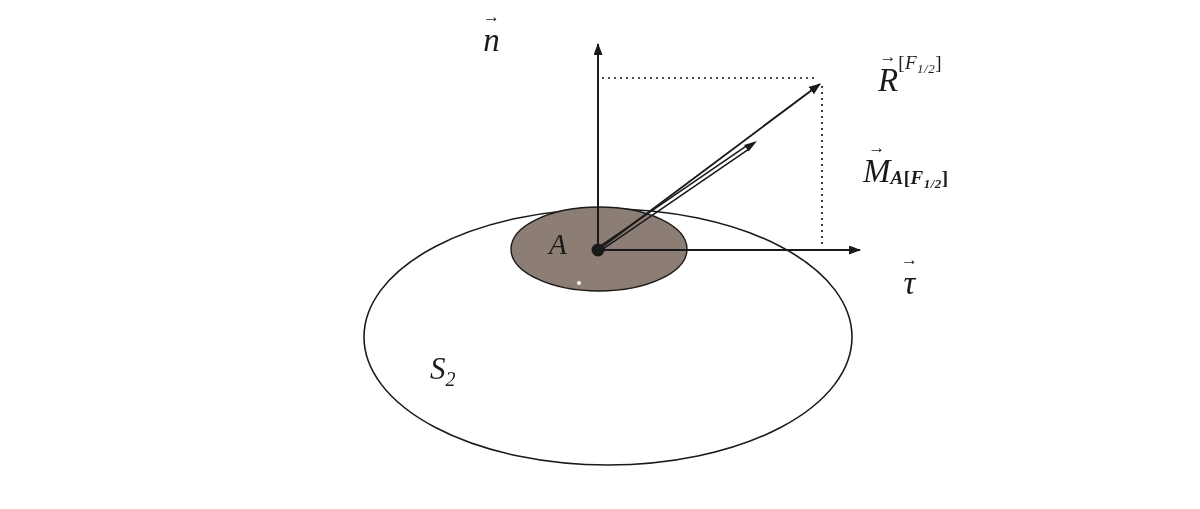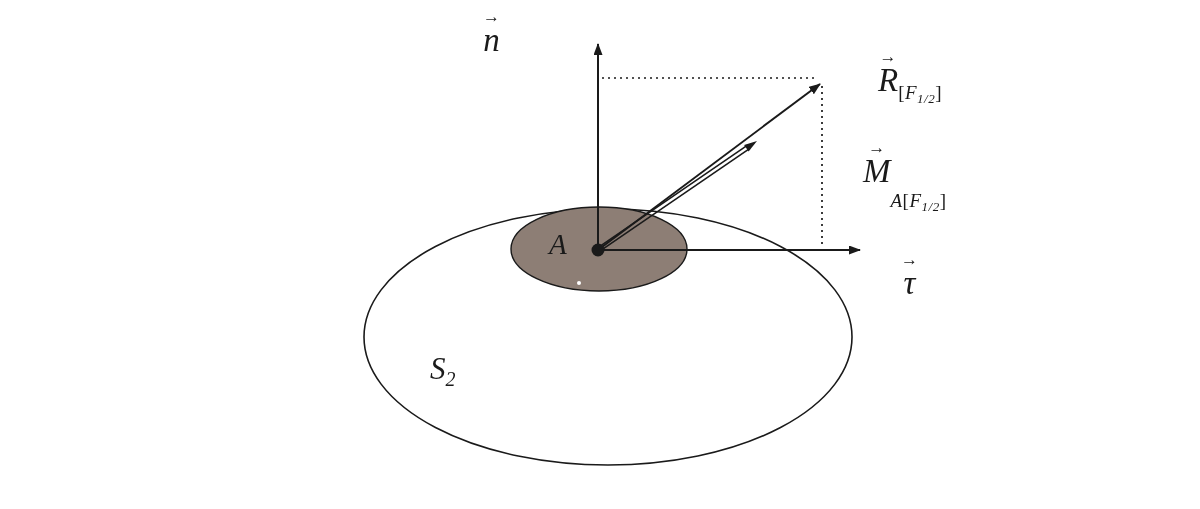--- a/index.html
+++ b/index.html
@@ -44,22 +44,22 @@
     font-size: 33px;
     font-style: italic;
     line-height: 32px;
   }
   .sub {
     font-size: 19px;
     font-style: italic;
     letter-spacing: 0.5px;
     white-space: nowrap;
   }
-  .sub-r { margin-top: 30px; }
-  .sub-m { margin-top: 47px; }
+  .sub-r { }
+  .sub-m { margin-top: 24px; font-weight: bold; }
   .bracket { font-style: normal; }
   .subsub {
     font-size: 13px;
     font-style: italic;
     vertical-align: -4px;
   }
   .point-label {
     font-size: 29px;
     font-style: italic;
     line-height: 30px;

